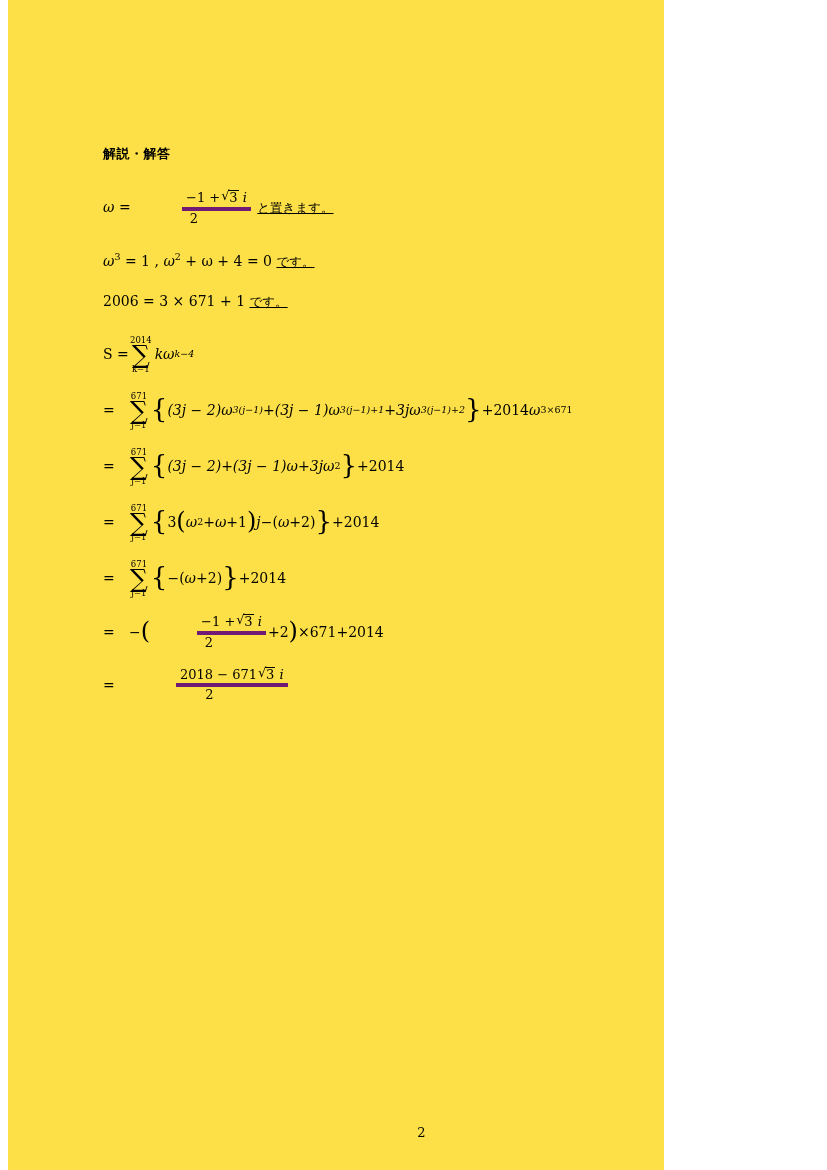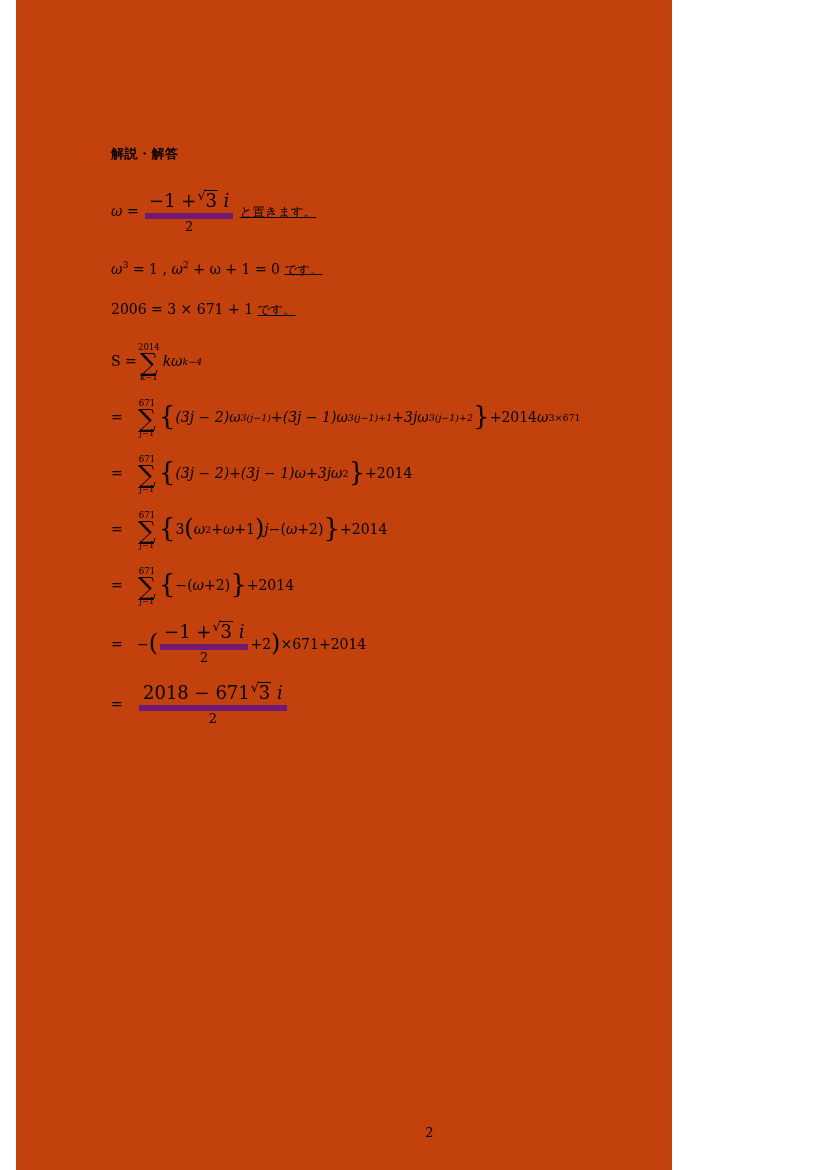--- a/index.html
+++ b/index.html
@@ -10,24 +10,24 @@
   body {
     width: 827px;
     height: 1170px;
     position: relative;
     font-family: "Liberation Serif", serif;
     color: #000000;
     overflow: hidden;
   }
   .page {
     position: absolute;
-    top: 0; left: 16px;
+    top: 0; left: 8px;
     width: 656px;
     height: 1170px;
-    background: #c2410c;
+    background: #fde047;
   }
   .content {
     position: absolute;
     left: 95px;
     top: 145px;
     width: 650px;
   }
   .section-title {
     font-family: "DejaVu Sans", sans-serif;
     font-weight: bold;
@@ -53,22 +53,23 @@
     display: inline-block;
     vertical-align: middle;
     text-align: center;
     margin: 0 2px;
     position: relative;
     top: -1px;
   }
   .frac .num {
     display: block;
     padding: 0 4px 1px 4px;
-    border-bottom: 6px solid #701a75;
-    font-size: 18px;
+    border-bottom: 4px solid #701a75;
+    font-size: 13px;
+    margin-left: 45px;
   }
   .frac .den {
     display: block;
     padding: 1px 4px 0 4px;
     font-size: 13px;
   }
   
   .sqrt {
     display: inline-block;
     position: relative;
@@ -182,21 +183,21 @@
         <span class="den">2</span>
       </span>
       <span class="jp">と置きます。</span>
     </div>
 
     <div class="mathline">
       <span class="it">ω</span><sup>3</sup>
       <span>= 1</span>
       <span>,</span>
       <span class="it">ω</span><sup>2</sup>
-      <span>+ ω + 1 = 0</span>
+      <span>+ ω + 4 = 0</span>
       <span class="jp">です。</span>
     </div>
 
     <div class="mathline">
       <span>2006 = 3 × 671 + 1</span>
       <span class="jp">です。</span>
     </div>
 
     <div class="mathline deriv-row eqline">
       <span class="eq-lead-first">S =</span>

